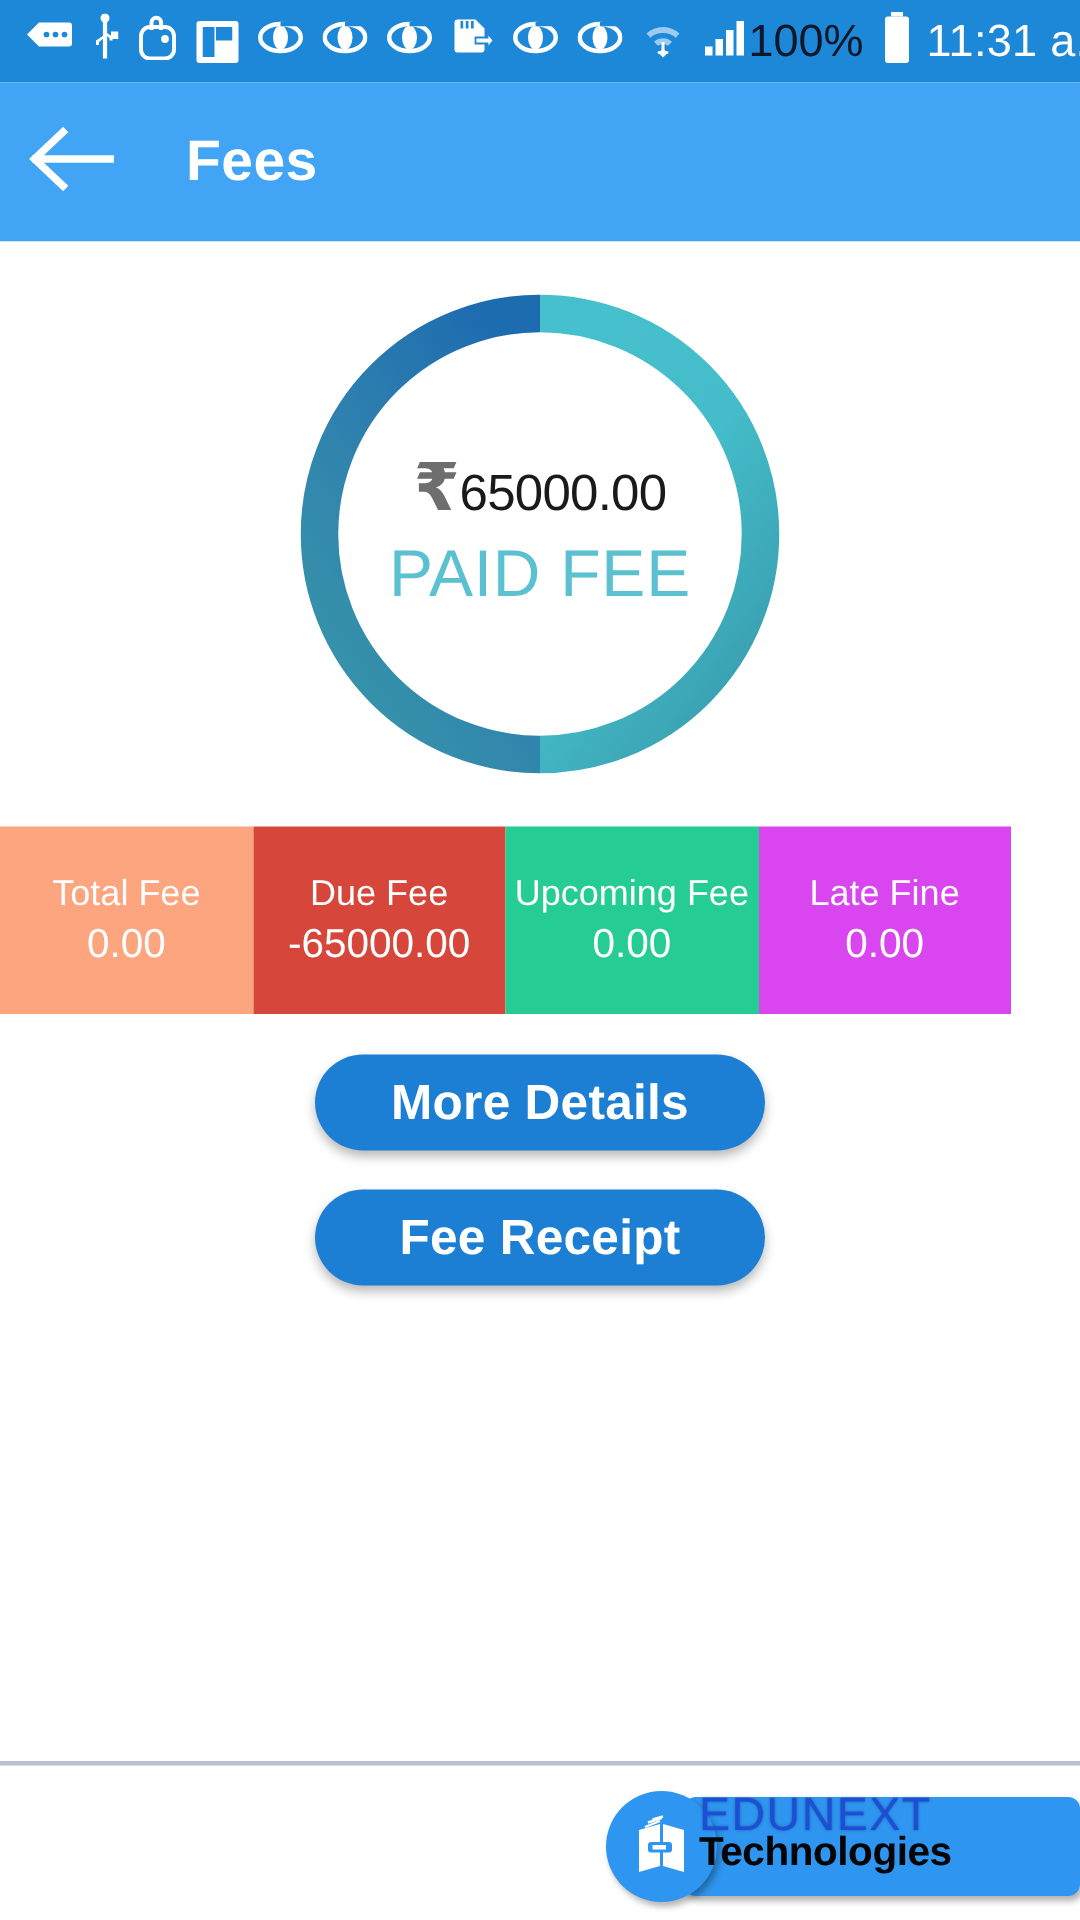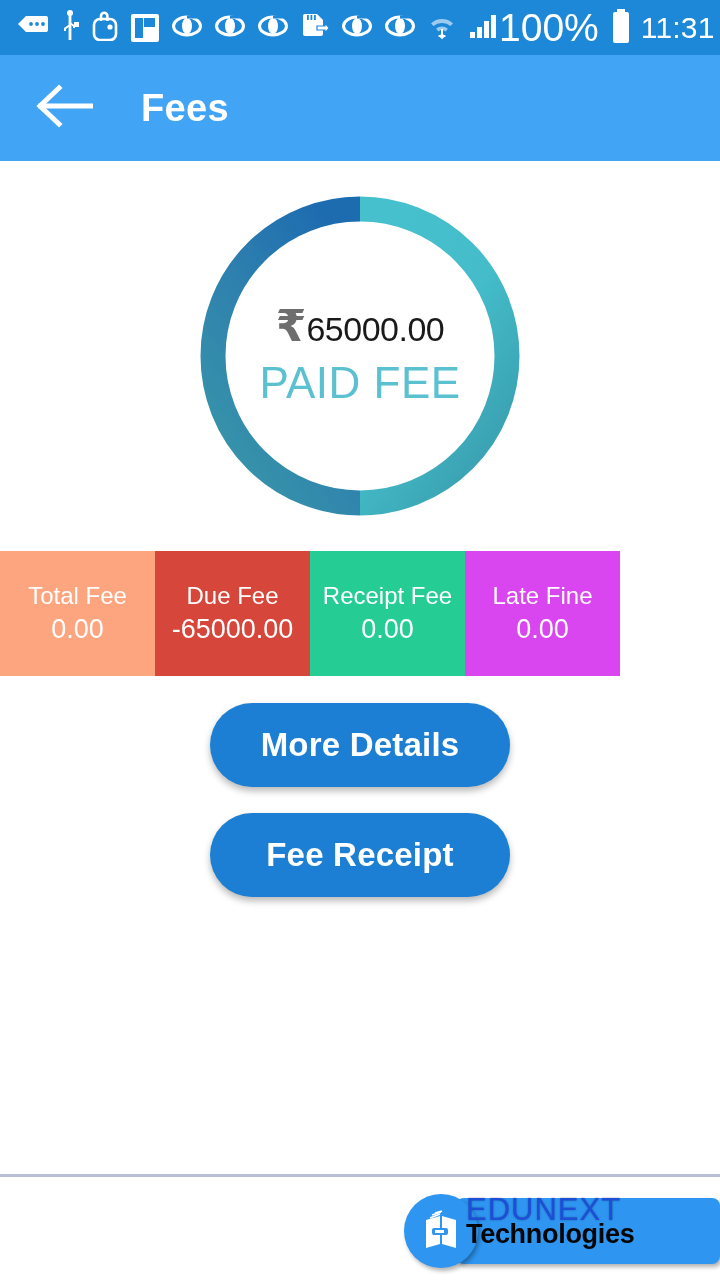--- a/index.html
+++ b/index.html
@@ -20,32 +20,32 @@
     color:#ffffff;
   }
   .sb-left{ display:flex; align-items:center; gap:13px; flex:1; }
   .sb-right{ display:flex; align-items:center; gap:10px; }
   .sb-ico{ display:block; }
   .sb-text{
     font-size:30px; letter-spacing:.2px;
     color:#ffffff; font-family:"Liberation Sans", sans-serif;
     white-space:nowrap;
   }
-  .sb-pct{ font-size:39px; color:#ffffff; margin-right:2px;}
+  .sb-pct{ font-size:30px; color:#0f172a; margin-right:2px;}
   .flip-box{
     width:28px;height:28px;background:#fff;border-radius:2px;
     display:flex;align-items:center;justify-content:center;
   }
 
   
   .appbar{
     height:106px; width:720px;
     background:#42A4F5;
     display:flex; align-items:center;
-    padding-left:33px;
+    padding-left:16px;
   }
   .back-btn{
     width:62px;height:62px;
     display:flex;align-items:center;justify-content:center;
     cursor:pointer;
   }
   .appbar-title{
     color:#ffffff;
     font-size:38px;
     font-weight:bold;
@@ -80,39 +80,39 @@
   .amount{
     font-size:34px; color:#1A1A1A; letter-spacing:-.5px;
     line-height:1;
   }
   .paid-label{
     font-size:44px; color:#5BC0CF; letter-spacing:.5px;
   }
 
   
   .tiles{
-    display:flex; width:620px; height:125px;
+    display:flex; width:674px; height:125px;
   }
   .tile{
     flex:1 1 180px; width:180px;
     display:flex; flex-direction:column;
     align-items:center; justify-content:center;
     gap:4px;
     color:#ffffff;
   }
   .tile-label{ font-size:24px; color:#ffffff; }
   .tile-value{ font-size:27px; color:#ffffff; }
 
   
   .btn-area{
     width:720px; padding-top:27px;
     display:flex; flex-direction:column; align-items:center; gap:26px;
   }
   .pill-btn{
-    width:300px; height:84px;
+    width:300px; height:64px;
     background:#1C7FD4;
     border:none; border-radius:44px;
     color:#ffffff;
     font-size:33px; font-weight:bold;
     font-family:"Liberation Sans", sans-serif;
     display:flex; align-items:center; justify-content:center;
     box-shadow:0 4px 7px rgba(0,0,0,.28);
     cursor:pointer;
     letter-spacing:.2px;
   }
@@ -323,21 +323,21 @@
 <div class="tiles">
   <div class="tile" style="background:#FCA57E">
     <div class="tile-label">Total Fee</div>
     <div class="tile-value">0.00</div>
   </div>
   <div class="tile" style="background:#D6463A">
     <div class="tile-label">Due Fee</div>
     <div class="tile-value">-65000.00</div>
   </div>
   <div class="tile" style="background:#25CD94">
-    <div class="tile-label">Receipt Fee</div>
+    <div class="tile-label">Upcoming Fee</div>
     <div class="tile-value">0.00</div>
   </div>
   <div class="tile" style="background:#d946ef">
     <div class="tile-label">Late Fine</div>
     <div class="tile-value">0.00</div>
   </div>
 </div>
 
 <div class="btn-area">
   <button class="pill-btn">More Details</button>

